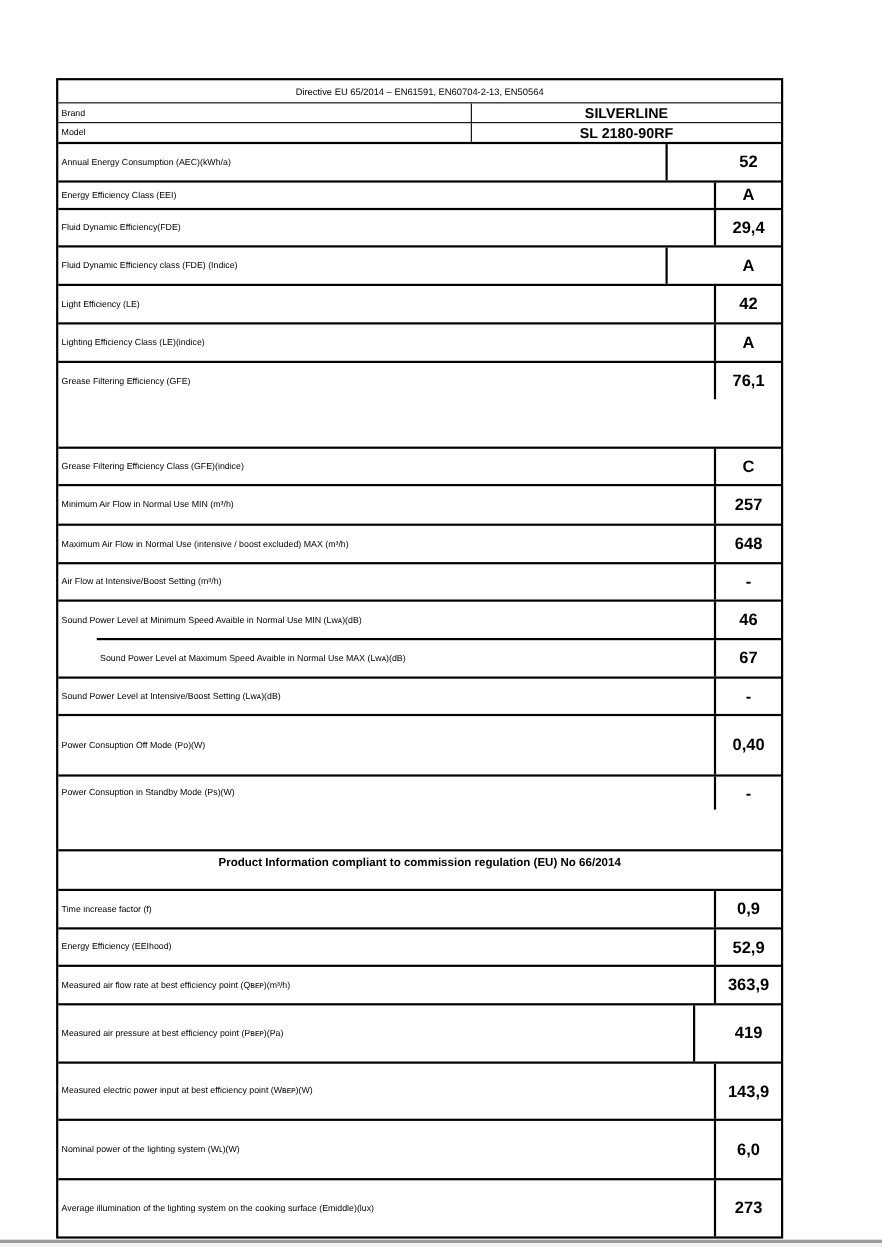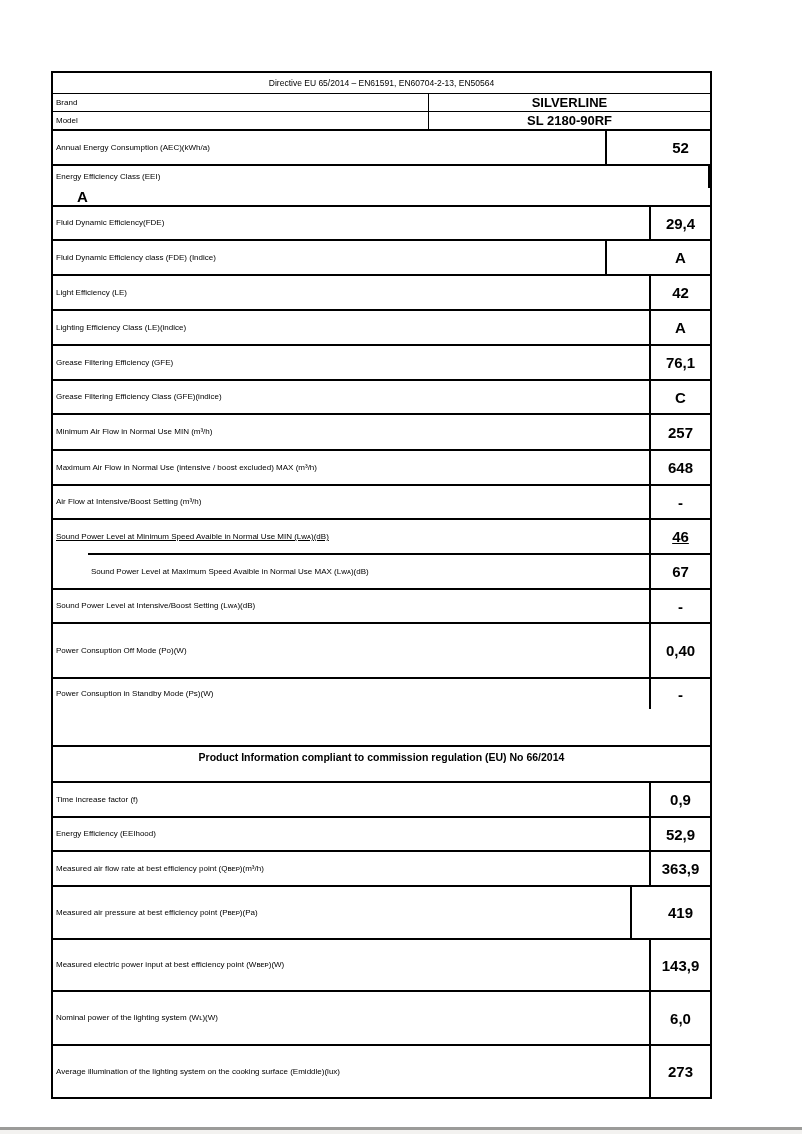--- a/index.html
+++ b/index.html
@@ -102,21 +102,21 @@
   <div class="kv-row model">
     <div class="kv-label">Model</div>
     <div class="kv-value">SL 2180-90RF</div>
   </div>
 
   <div id="rows-container">
       <div class="spec-row" style="height: 35px; gap: 44px;">
         <div class="spec-label">Annual Energy Consumption (AEC)(kWh/a)</div>
         <div class="spec-value">52</div>
       </div>
-      <div class="spec-row" style="height: 41px; flex-direction: column;">
+      <div class="spec-row" style="height: 25px;">
         <div class="spec-label">Energy Efficiency Class (EEI)</div>
         <div class="spec-value">A</div>
       </div>
       <div class="spec-row" style="height: 34px;">
         <div class="spec-label">Fluid Dynamic Efficiency(FDE)</div>
         <div class="spec-value">29,4</div>
       </div>
       <div class="spec-row" style="height: 35px; gap: 44px;">
         <div class="spec-label">Fluid Dynamic Efficiency class (FDE) (Indice)</div>
         <div class="spec-value">A</div>
@@ -126,37 +126,37 @@
         <div class="spec-value">42</div>
       </div>
       <div class="spec-row" style="height: 35px;">
         <div class="spec-label">Lighting Efficiency Class (LE)(indice)</div>
         <div class="spec-value">A</div>
       </div>
       <div class="spec-row" style="height: 35px;">
         <div class="spec-label">Grease Filtering Efficiency (GFE)</div>
         <div class="spec-value">76,1</div>
       </div>
-      <div class="spec-row" style="height: 34px;">
+      <div class="spec-row" style="height: 34px; margin-top: 43px;">
         <div class="spec-label">Grease Filtering Efficiency Class (GFE)(indice)</div>
         <div class="spec-value">C</div>
       </div>
       <div class="spec-row" style="height: 36px;">
         <div class="spec-label">Minimum Air Flow in Normal Use MIN (m³/h)</div>
         <div class="spec-value">257</div>
       </div>
       <div class="spec-row" style="height: 35px;">
         <div class="spec-label">Maximum Air Flow in Normal Use (intensive / boost excluded) MAX (m³/h)</div>
         <div class="spec-value">648</div>
       </div>
       <div class="spec-row" style="height: 34px;">
         <div class="spec-label">Air Flow at Intensive/Boost Setting (m³/h)</div>
         <div class="spec-value">-</div>
       </div>
-      <div class="spec-row" style="height: 35px; text-decoration: underline;">
+      <div class="spec-row" style="height: 35px;">
         <div class="spec-label">Sound Power Level at Minimum Speed Avaible in Normal Use MIN (Lᴡᴀ)(dB)</div>
         <div class="spec-value">46</div>
       </div>
       <div class="spec-row" style="height: 35px; margin-left: 35px;">
         <div class="spec-label">Sound Power Level at Maximum Speed Avaible in Normal Use MAX (Lᴡᴀ)(dB)</div>
         <div class="spec-value">67</div>
       </div>
       <div class="spec-row" style="height: 34px;">
         <div class="spec-label">Sound Power Level at Intensive/Boost Setting (Lᴡᴀ)(dB)</div>
         <div class="spec-value">-</div>

